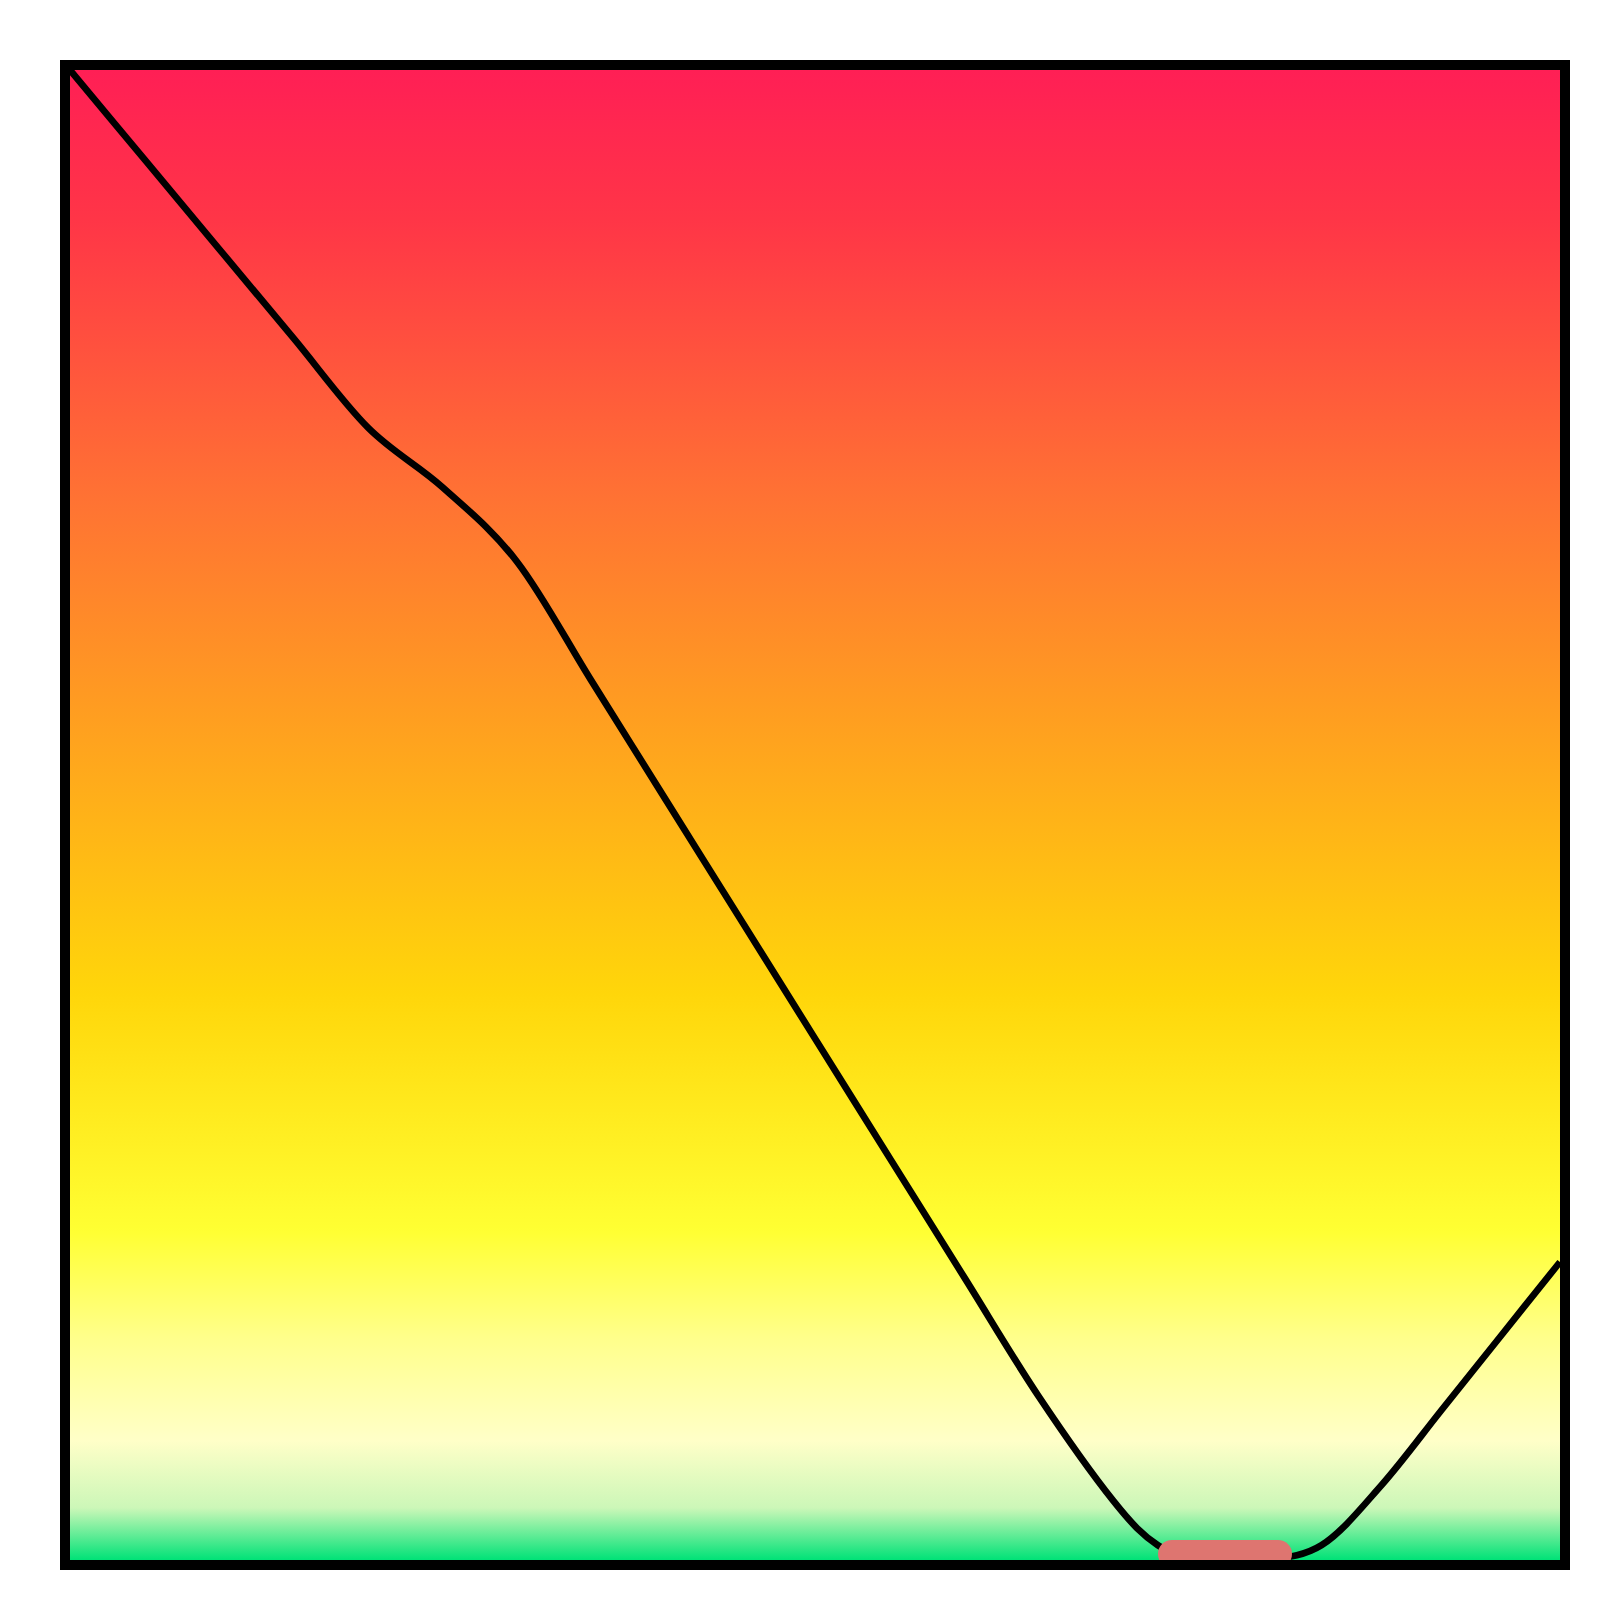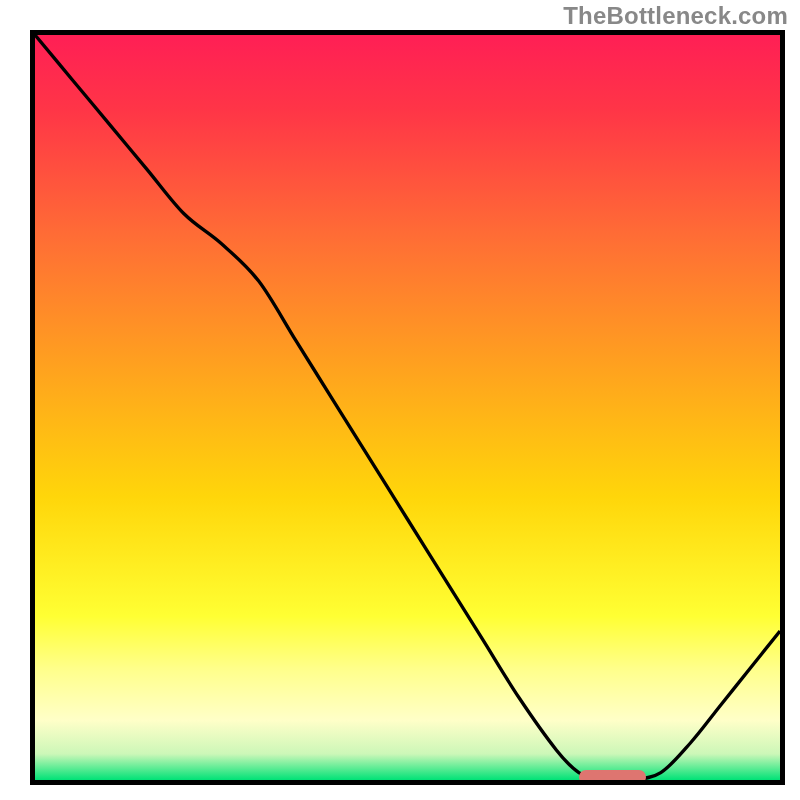--- a/index.html
+++ b/index.html
@@ -52,21 +52,20 @@
     background: #de7570;
     height: 14px;
     border-radius: 7px;
   }
 </style>
 </head>
 <body>
 
 <div class="wrapper">
 
-  <div class="watermark">TheBottleneck.com</div>
 
   <div class="plot-area">
 
     <svg class="gradient-bg" viewBox="0 0 100 100" preserveAspectRatio="none">
       <defs>
         <linearGradient id="bgGrad" x1="0" y1="0" x2="0" y2="1">
           <stop offset="0%" stop-color="#ff1f55"></stop>
           <stop offset="10%" stop-color="#ff3547"></stop>
           <stop offset="28%" stop-color="#ff7034"></stop>
           <stop offset="45%" stop-color="#ffa31e"></stop>

